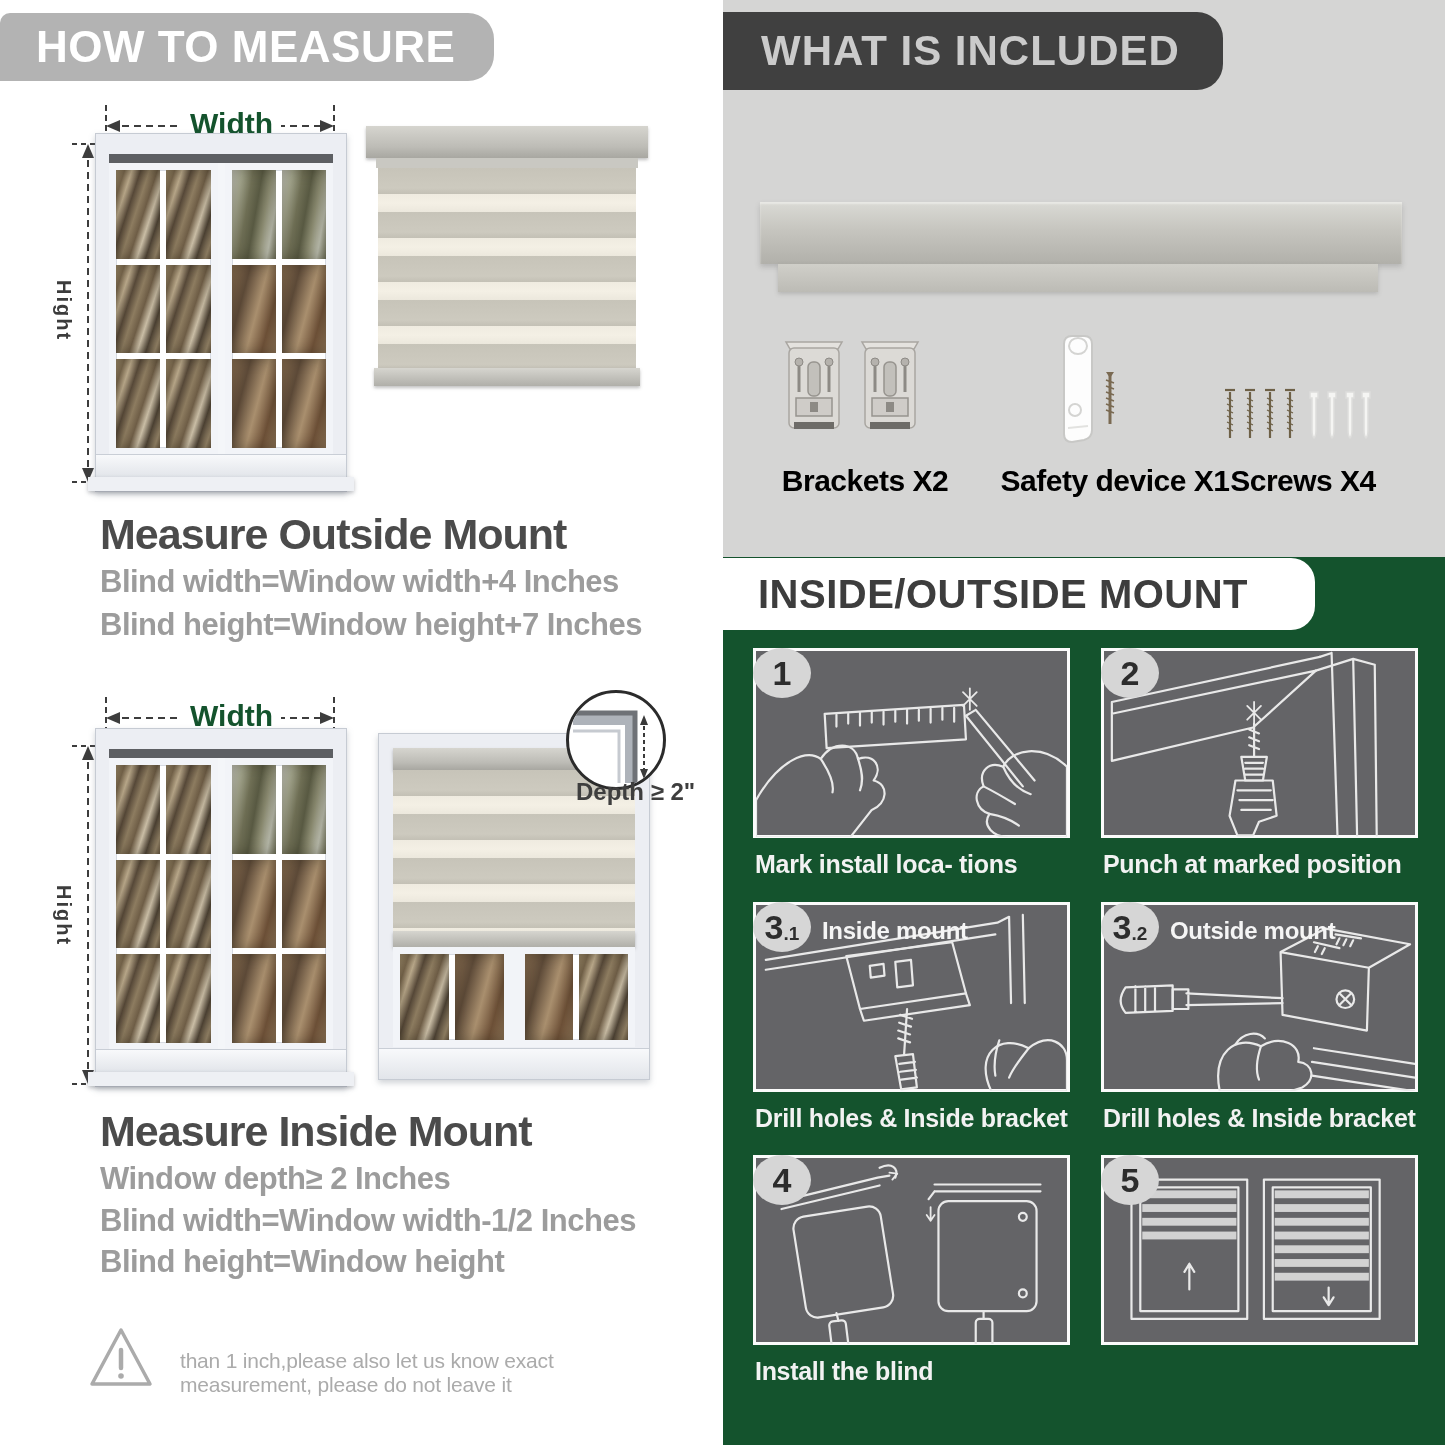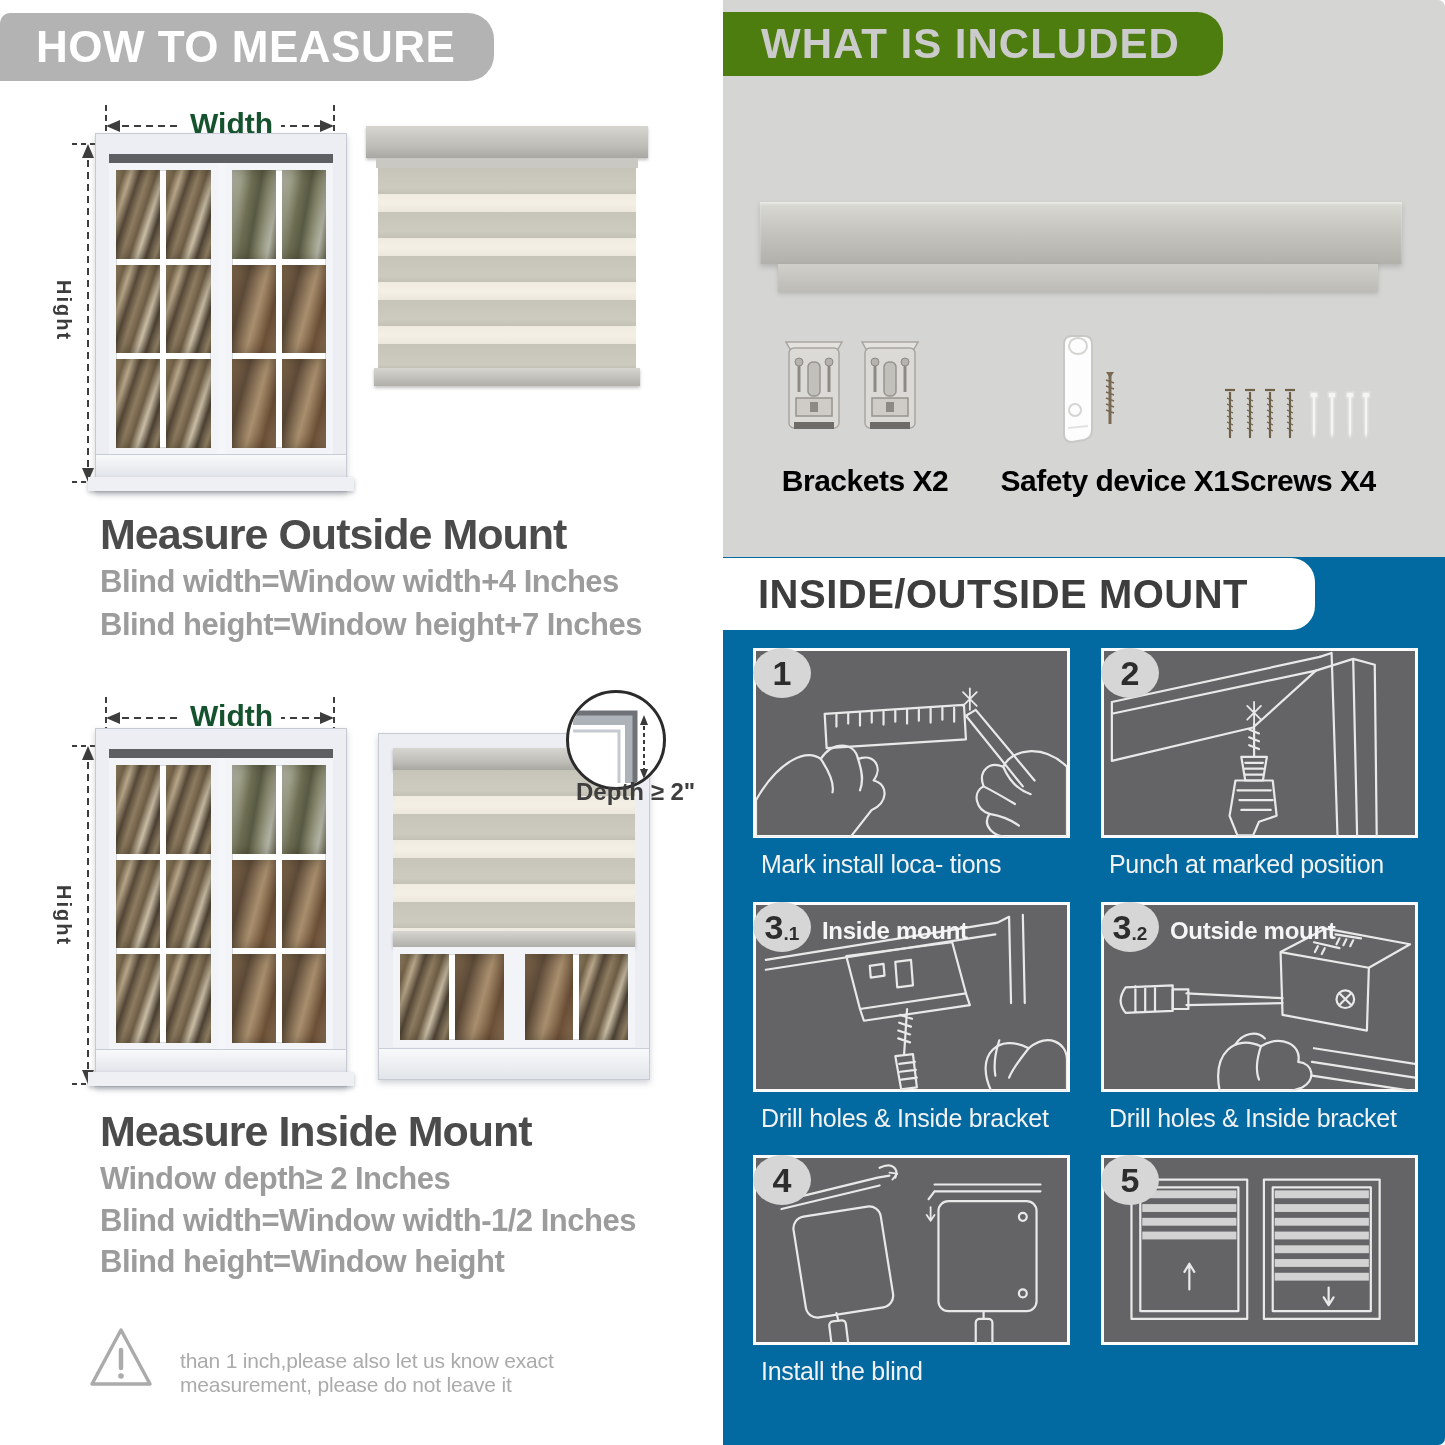--- a/index.html
+++ b/index.html
@@ -1,17 +1,17 @@
 <!DOCTYPE html>
 <html><head>
 <meta charset="utf-8">
 <style>
   html,body{margin:0;padding:0;background:#ffffff;}
   .page{position:relative;width:1445px;height:1445px;background:#ffffff;overflow:hidden;
-        font-family:"Liberation Sans","DejaVu Sans",sans-serif;border-radius:7px;}
+        font-family:"Liberation Sans","DejaVu Sans",sans-serif;}
   .abs{position:absolute;}
 
   
   .banner{left:0;top:13px;width:494px;height:68px;background:#b3b3b3;
           border-radius:10px 26px 26px 0;display:flex;align-items:center;}
   .banner span{color:#ffffff;font-weight:bold;font-size:44px;letter-spacing:.5px;padding-left:36px;}
 
   .h2{font-weight:bold;font-size:43px;color:#4b4b4b;letter-spacing:-1px;white-space:nowrap;}
   .formula{font-weight:bold;font-size:31px;color:#9c9c9c;letter-spacing:-.5px;white-space:nowrap;}
 
@@ -36,45 +36,45 @@
 
   .dim-label{font-weight:bold;font-size:30px;color:#14532d;background:#ffffff;padding:0 8px;}
   .dim-label-v{font-weight:bold;font-size:20px;color:#3c3c3c;background:#ffffff;
                writing-mode:vertical-rl;letter-spacing:2px;}
   .depth-label{font-weight:bold;font-size:24px;color:#3e3e3e;white-space:nowrap;}
 
   .warn-text{font-size:21px;line-height:24px;color:#ababab;letter-spacing:-.2px;white-space:nowrap;}
 
   
   .included-panel{left:723px;top:0;width:722px;height:557px;background:#d5d5d4;}
-  .tab-white{position:absolute;left:0;top:12px;width:500px;height:64px;background:#4d7c0f;
+  .tab-white{position:absolute;left:0;top:12px;width:500px;height:78px;background:#404040;
              border-radius:0 26px 26px 0;display:flex;align-items:center;}
   .tab-white span{color:#cbcbcb;font-weight:bold;font-size:42px;letter-spacing:1px;padding-left:38px;}
   .stylish{position:absolute;left:0;top:140px;width:100%;text-align:center;
            font-weight:bold;font-size:34px;color:#686868;letter-spacing:-.5px;}
   .rail-main{position:absolute;left:37px;top:202px;width:642px;height:62px;
              background:linear-gradient(180deg,#dadad5 0%,#c6c5bf 45%,#b1b0aa 100%);
              box-shadow:inset 0 2px 2px #e9e9e5,0 3px 5px rgba(90,90,90,.25);}
   .rail-under{position:absolute;left:55px;top:264px;width:600px;height:28px;
               background:linear-gradient(180deg,#d0cfc9,#bcbbb5);box-shadow:0 2px 4px rgba(90,90,90,.25);}
   .item-label{position:absolute;font-weight:bold;font-size:30px;color:#000000;text-align:center;letter-spacing:-.5px;}
 
-  .dark-section{left:723px;top:557px;width:722px;height:888px;background:#0369a1;}
+  .dark-section{left:723px;top:557px;width:722px;height:888px;background:#14532d;}
   .mount-tab{position:absolute;left:0;top:1px;width:592px;height:72px;background:#ffffff;
              border-radius:0 24px 24px 0;display:flex;align-items:center;}
   .mount-tab span{color:#3d3d3d;font-weight:bold;font-size:40px;letter-spacing:.5px;padding-left:35px;}
 
   .step{position:absolute;width:317px;}
   .panel{position:relative;width:317px;height:190px;border:3px solid #fbfbfb;background:#646467;box-sizing:border-box;}
   .badge{position:absolute;left:-3px;top:-3px;width:58px;height:50px;background:#d6d6d6;
          border-radius:0 0 60% 0 / 0 0 85% 0;display:flex;align-items:center;justify-content:center;
          color:#2d2d2d;font-weight:bold;font-size:34px;border-radius:50%;}
   .badge .sub{font-size:19px;align-self:flex-end;margin-bottom:7px;}
   .panel-label{position:absolute;left:66px;top:12px;color:#f5f5f5;font-weight:bold;font-size:24px;letter-spacing:-.3px;}
-  .caption{position:absolute;left:8px;top:202px;width:330px;color:#f2f2f2;font-weight:normal;font-size:25px;letter-spacing:-.3px;white-space:nowrap;}
+  .caption{position:absolute;left:2px;top:202px;width:330px;color:#f2f2f2;font-weight:bold;font-size:25px;letter-spacing:-.3px;white-space:nowrap;}
   .art{position:absolute;inset:0;}
   .art path,.art line,.art polyline,.art rect,.art circle,.art ellipse{vector-effect:non-scaling-stroke;}
 </style>
 </head>
 <body>
 
 <div class="page">
 
   <div class="abs banner">
     <span>HOW TO MEASURE</span>

